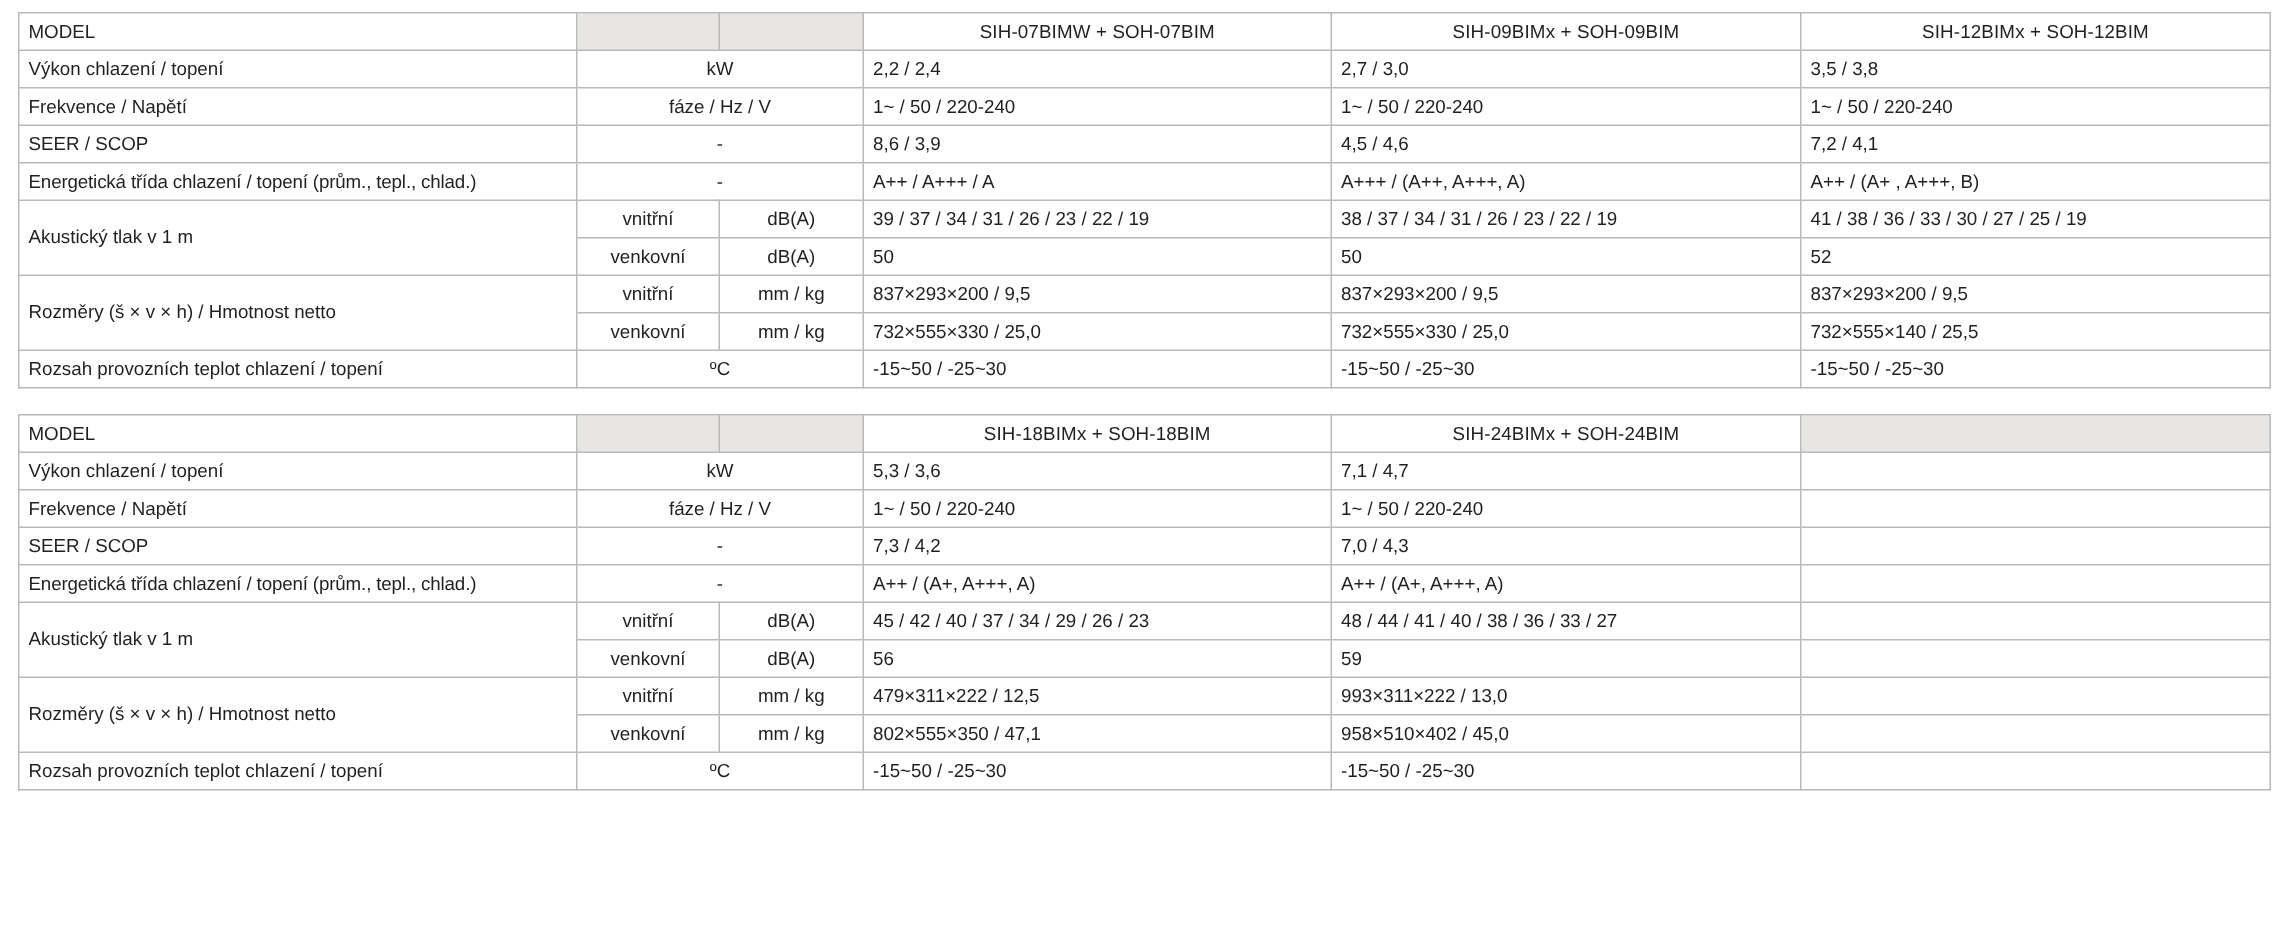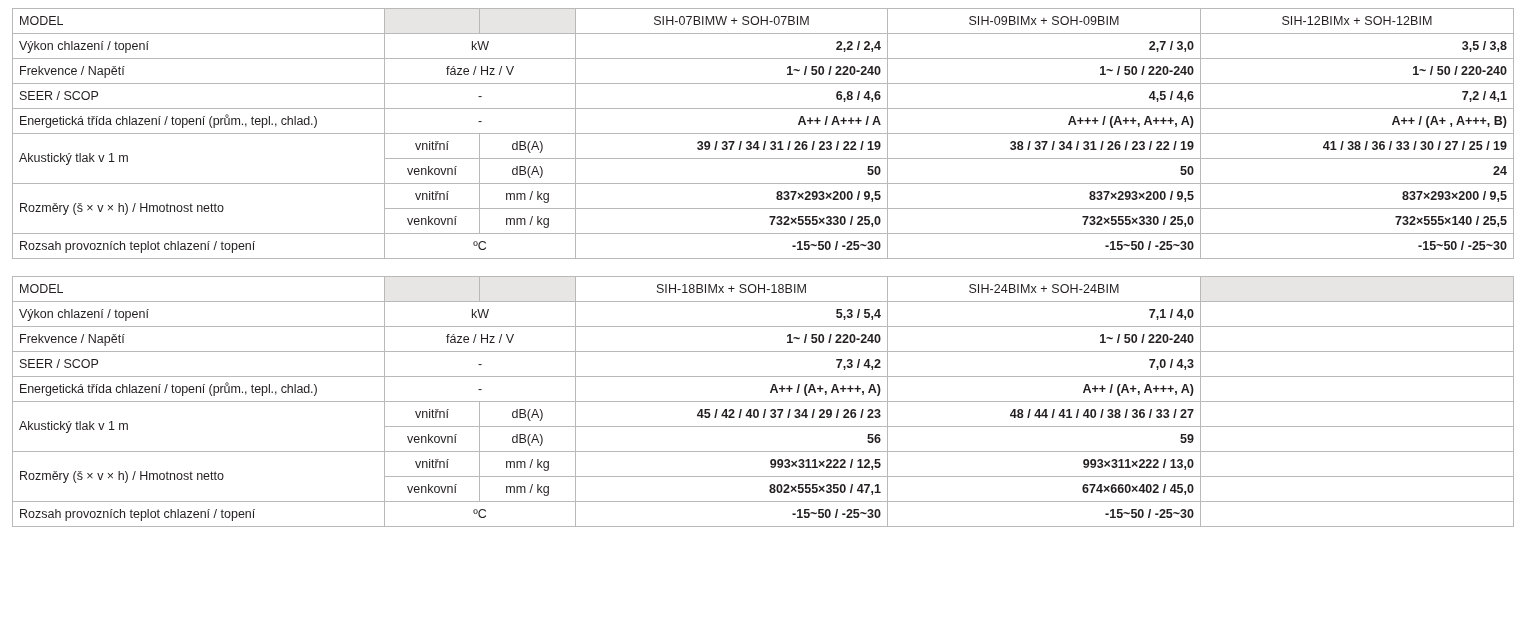--- a/index.html
+++ b/index.html
@@ -44,22 +44,21 @@
   col.c-unit   { width: 96px; }
   col.c-model  { width: 312px; }
   col.c-model2 { width: 313px; }
   col.c-model3 { width: 313px; }
 
   .label-cell {
     text-align: left;
     padding-left: 8px;
   }
   .center {
-    text-align: right;
-    font-weight: bold;
+    text-align: left;
   }
   .header-row td {
     background: #e8e6e4;
     border-color: #b9b9b9;
     height: 26px;
     font-size: 12.5px;
   }
   .header-row td.blank-head {
     background: #e8e6e4;
   }
@@ -115,21 +114,21 @@
         <td class="label-cell">Frekvence / Napětí</td>
         <td class="subcol" colspan="2">fáze / Hz / V</td>
         <td class="center">1~ / 50 / 220-240</td>
         <td class="center">1~ / 50 / 220-240</td>
         <td class="center">1~ / 50 / 220-240</td>
       </tr>
 
       <tr>
         <td class="label-cell">SEER / SCOP</td>
         <td class="subcol" colspan="2">-</td>
-        <td class="center">6,8 / 4,6</td>
+        <td class="center">8,6 / 3,9</td>
         <td class="center">4,5 / 4,6</td>
         <td class="center">7,2 / 4,1</td>
       </tr>
 
       <tr>
         <td class="label-cell tight">Energetická třída chlazení / topení (prům., tepl., chlad.)</td>
         <td class="subcol" colspan="2">-</td>
         <td class="center">A++ / A+++ / A</td>
         <td class="center">A+++ / (A++, A+++, A)</td>
         <td class="center">A++ / (A+ , A+++, B)</td>
@@ -141,21 +140,21 @@
         <td class="subcol">dB(A)</td>
         <td class="center">39 / 37 / 34 / 31 / 26 / 23 / 22 / 19</td>
         <td class="center">38 / 37 / 34 / 31 / 26 / 23 / 22 / 19</td>
         <td class="center">41 / 38 / 36 / 33 / 30 / 27 / 25 / 19</td>
       </tr>
       <tr>
         <td class="subcol">venkovní</td>
         <td class="subcol">dB(A)</td>
         <td class="center">50</td>
         <td class="center">50</td>
-        <td class="center">24</td>
+        <td class="center">52</td>
       </tr>
 
       <tr>
         <td class="label-cell" rowspan="2">Rozměry (š × v × h) / Hmotnost netto</td>
         <td class="subcol">vnitřní</td>
         <td class="subcol">mm / kg</td>
         <td class="center">837×293×200 / 9,5</td>
         <td class="center">837×293×200 / 9,5</td>
         <td class="center">837×293×200 / 9,5</td>
       </tr>
@@ -192,22 +191,22 @@
         <td class="blank-head"></td>
         <td class="blank-head"></td>
         <td class="model-head model-title">SIH-18BIMx + SOH-18BIM</td>
         <td class="model-head model-title">SIH-24BIMx + SOH-24BIM</td>
         <td class="empty-head model-head"></td>
       </tr>
 
       <tr>
         <td class="label-cell">Výkon chlazení / topení</td>
         <td class="subcol" colspan="2">kW</td>
-        <td class="center">5,3 / 5,4</td>
-        <td class="center">7,1 / 4,0</td>
+        <td class="center">5,3 / 3,6</td>
+        <td class="center">7,1 / 4,7</td>
         <td class="center"></td>
       </tr>
 
       <tr>
         <td class="label-cell">Frekvence / Napětí</td>
         <td class="subcol" colspan="2">fáze / Hz / V</td>
         <td class="center">1~ / 50 / 220-240</td>
         <td class="center">1~ / 50 / 220-240</td>
         <td class="center"></td>
       </tr>
@@ -241,29 +240,29 @@
         <td class="subcol">dB(A)</td>
         <td class="center">56</td>
         <td class="center">59</td>
         <td class="center"></td>
       </tr>
 
       <tr>
         <td class="label-cell" rowspan="2">Rozměry (š × v × h) / Hmotnost netto</td>
         <td class="subcol">vnitřní</td>
         <td class="subcol">mm / kg</td>
-        <td class="center">993×311×222 / 12,5</td>
+        <td class="center">479×311×222 / 12,5</td>
         <td class="center">993×311×222 / 13,0</td>
         <td class="center"></td>
       </tr>
       <tr>
         <td class="subcol">venkovní</td>
         <td class="subcol">mm / kg</td>
         <td class="center">802×555×350 / 47,1</td>
-        <td class="center">674×660×402 / 45,0</td>
+        <td class="center">958×510×402 / 45,0</td>
         <td class="center"></td>
       </tr>
 
       <tr>
         <td class="label-cell">Rozsah provozních teplot chlazení / topení</td>
         <td class="subcol" colspan="2">ºC</td>
         <td class="center">-15~50 / -25~30</td>
         <td class="center">-15~50 / -25~30</td>
         <td class="center"></td>
       </tr>

